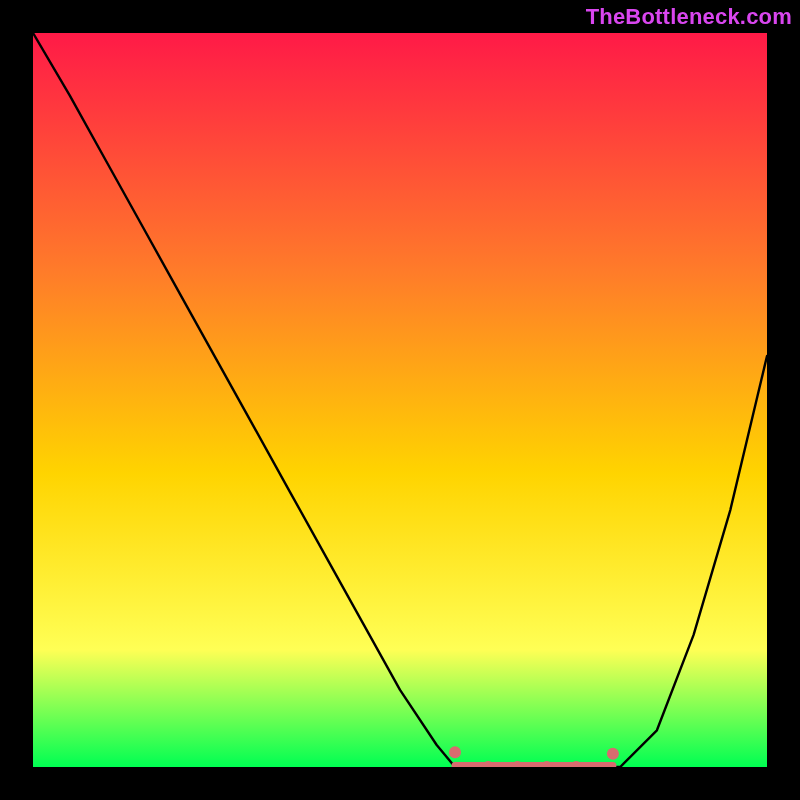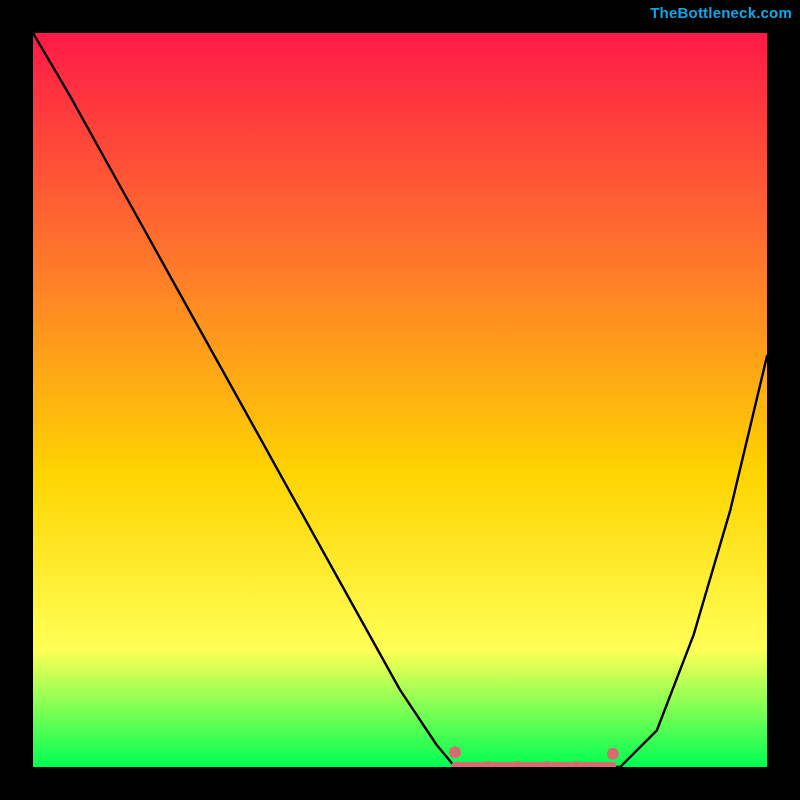--- a/index.html
+++ b/index.html
@@ -14,22 +14,22 @@
   .frame {
     position: relative;
     width: 800px;
     height: 800px;
     background: #000;
   }
   .watermark {
     position: absolute;
     top: 4px;
     right: 8px;
-    color: #0ea5e9;
-    font-size: 15px;
+    color: #d946ef;
+    font-size: 22px;
     font-weight: 600;
     z-index: 20;
     letter-spacing: 0.2px;
   }
   .plot {
     position: absolute;
     left: 33px;
     top: 33px;
     width: 734px;
     height: 734px;

